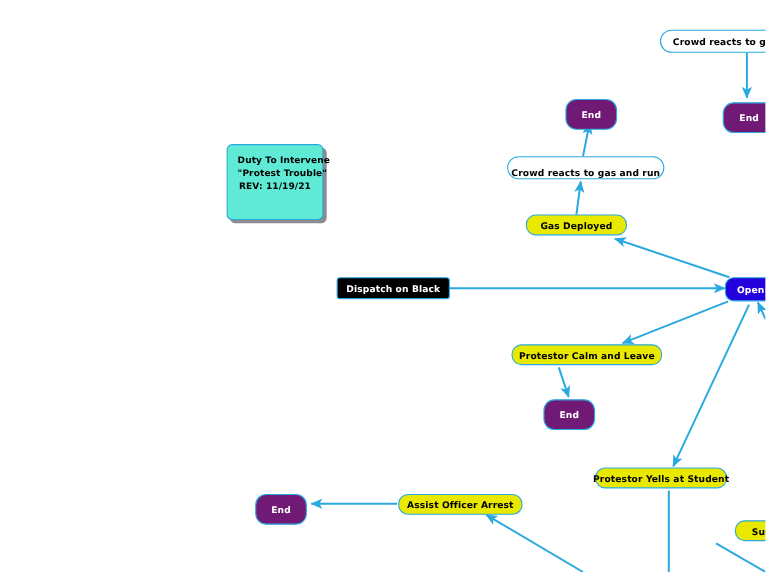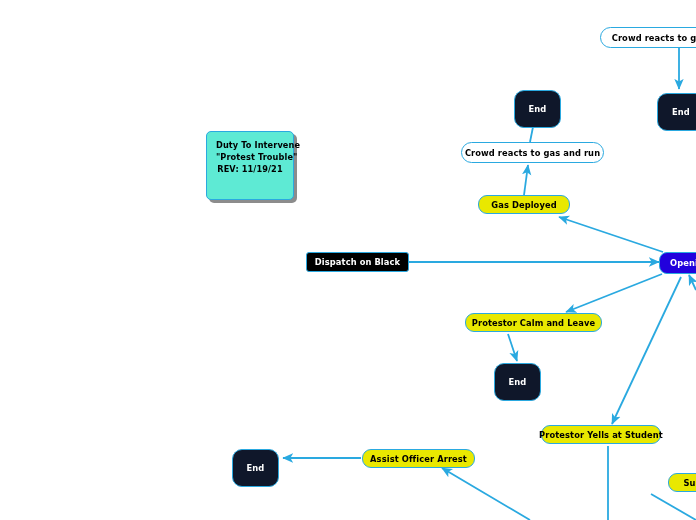--- a/index.html
+++ b/index.html
@@ -61,26 +61,26 @@
     border: 1.6px solid #2aa9e0;
     border-radius: 9px;
     font-size: 8.3px;
     color: #000000;
     padding: 0 10px;
     height: 19px;
   }
 
   
   .node.term {
-    background: #0f172a;
+    background: #701a75;
     border: 1.6px solid #2aa9e0;
     border-radius: 10px;
     font-size: 8.3px;
     color: #ffffff;
-    height: 38px;
+    height: 28px;
     padding: 0 10px;
   }
 
   
   .node.narr {
     background: #ffffff;
     border: 1.5px solid #2aa9e0;
     border-radius: 11px;
     font-size: 8.3px;
     color: #000000;
@@ -161,21 +161,21 @@
   </div>
 
   <div class="node term" style="left:657px; top:93px; width:48px;">
     <span>End</span>
   </div>
 
   <div class="node term" style="left:514px; top:90px; width:47px;">
     <span>End</span>
   </div>
 
-  <div class="node narr" style="left:461px; top:142px; width:143px;">
+  <div class="node narr" style="left:461px; top:142px; width:143px;align-items:flex-end;">
     <span>Crowd reacts to gas and run</span>
   </div>
 
   <div class="node proc" style="left:478px; top:195px; width:92px;">
     <span>Gas Deployed</span>
   </div>
 
   <div class="node dispatch" style="left:306px; top:252px; width:103px;">
     <span>Dispatch on Black</span>
   </div>

